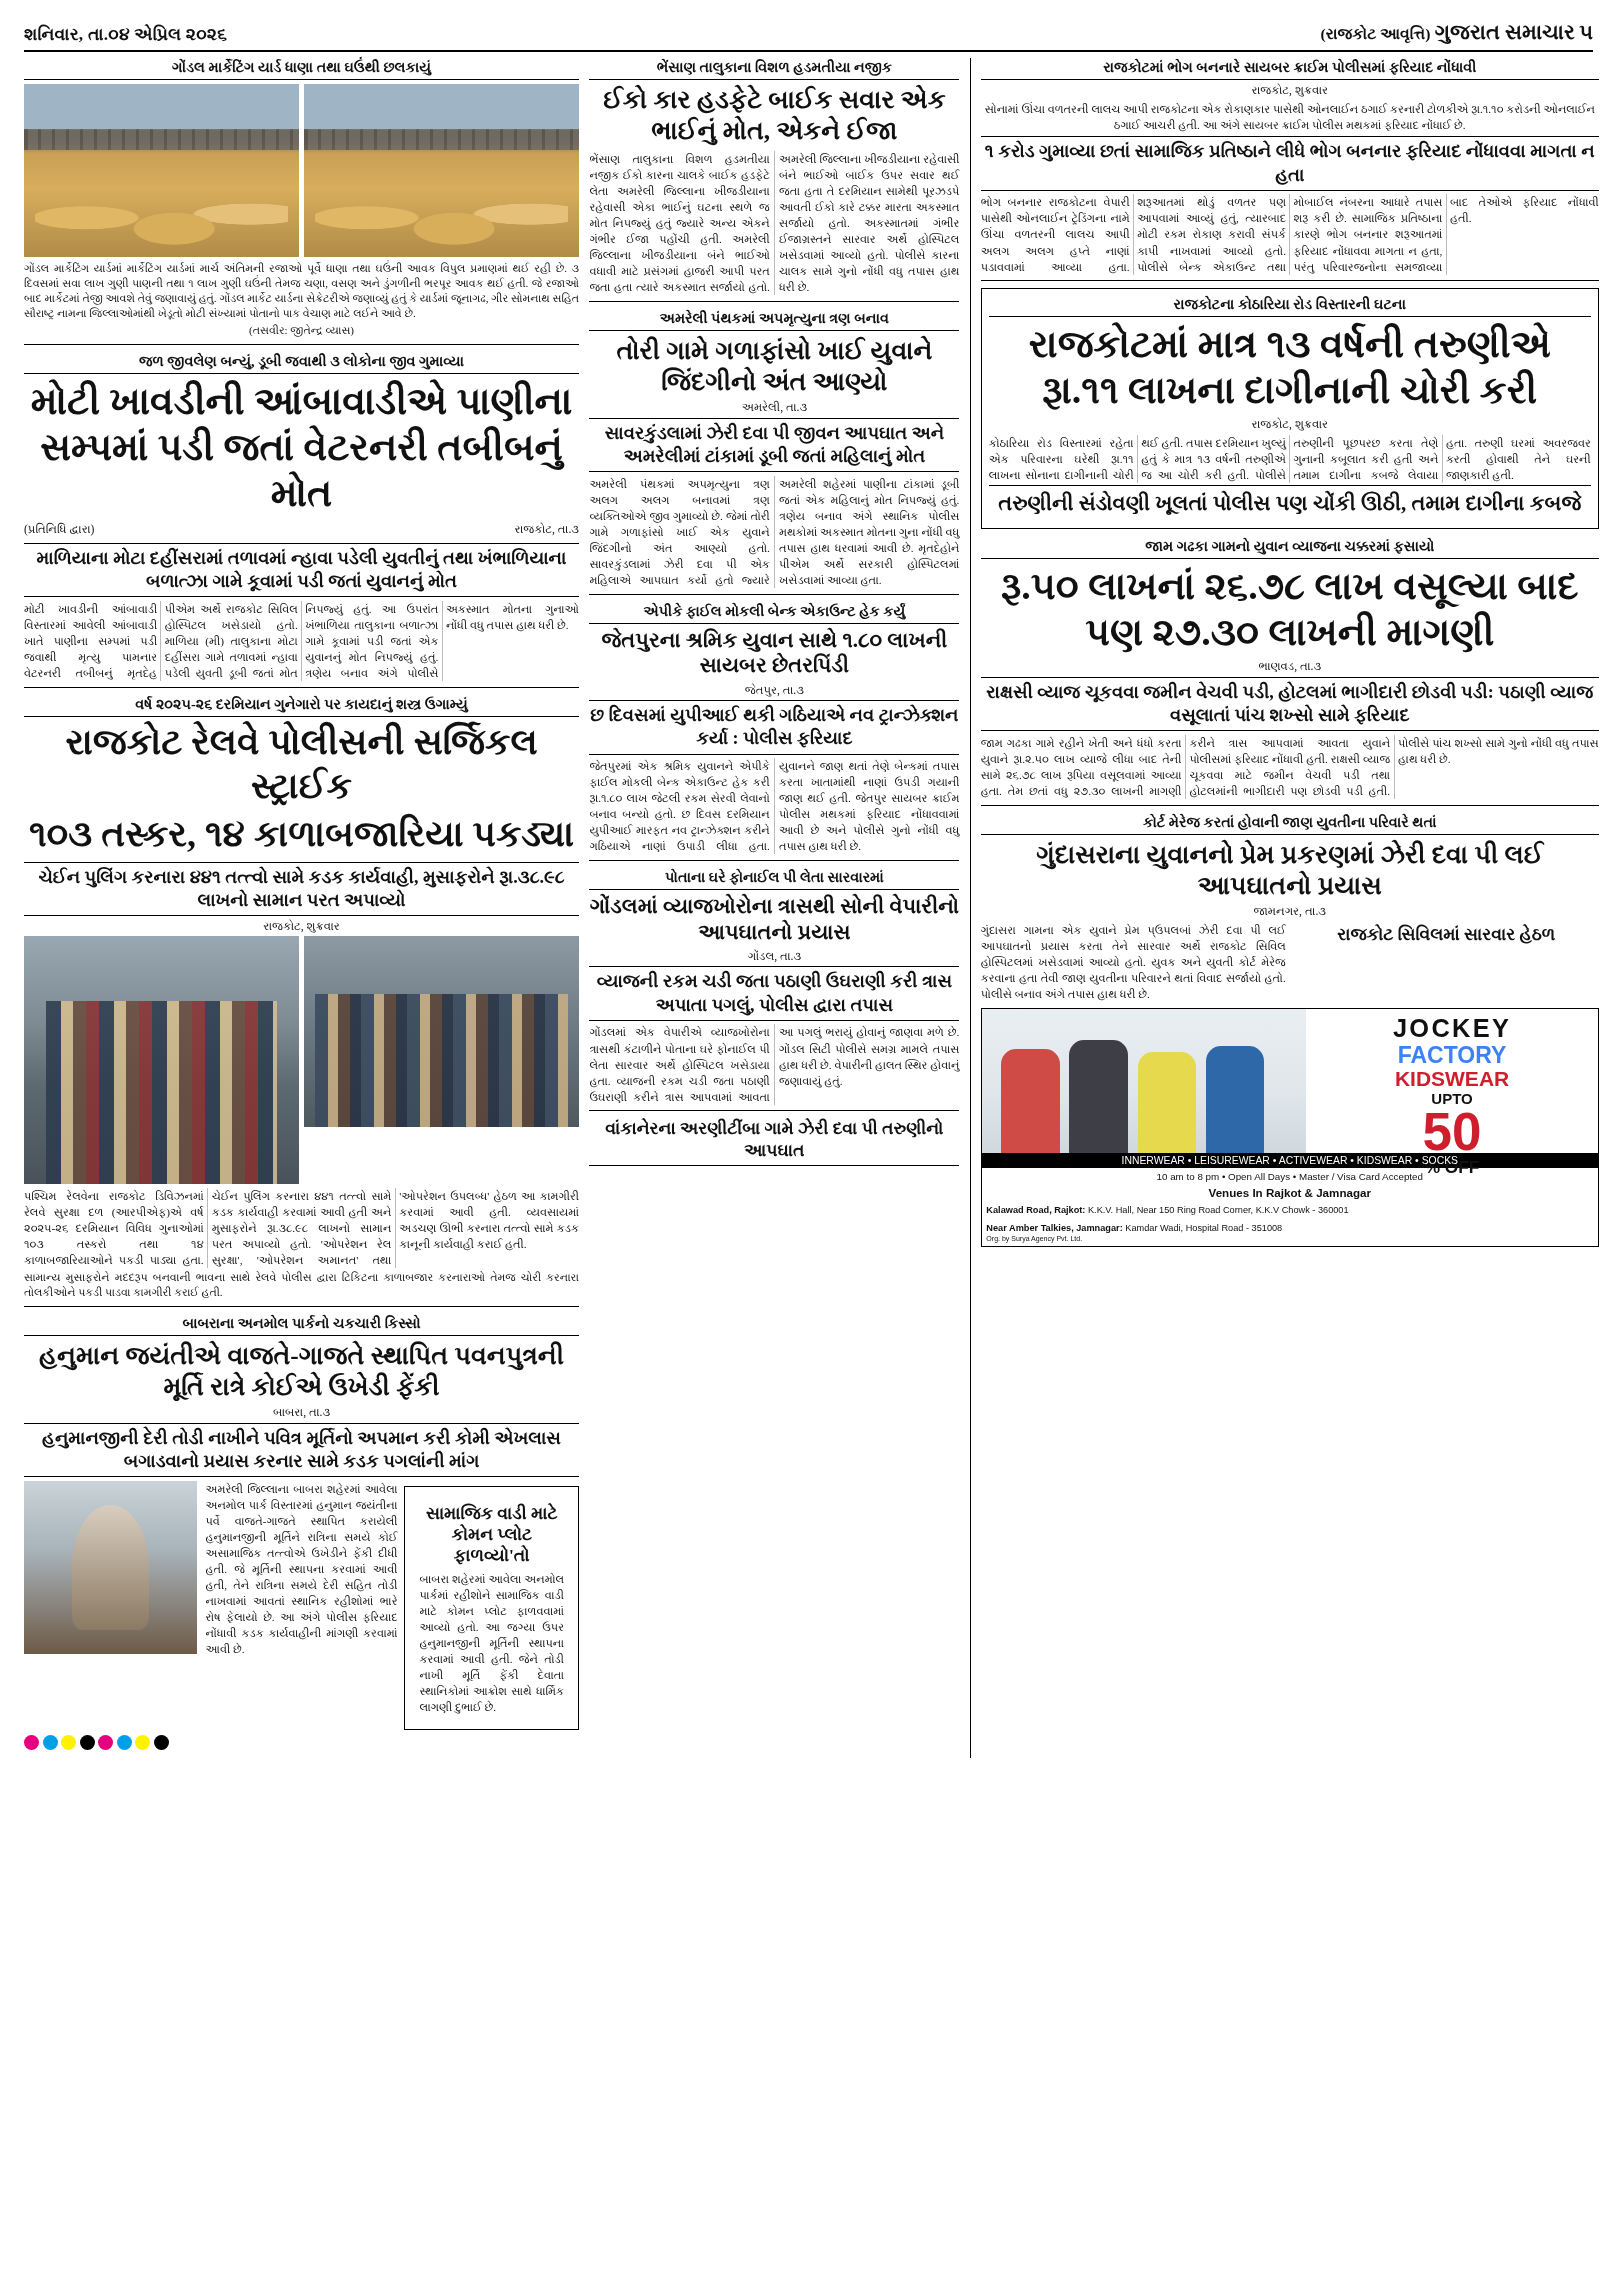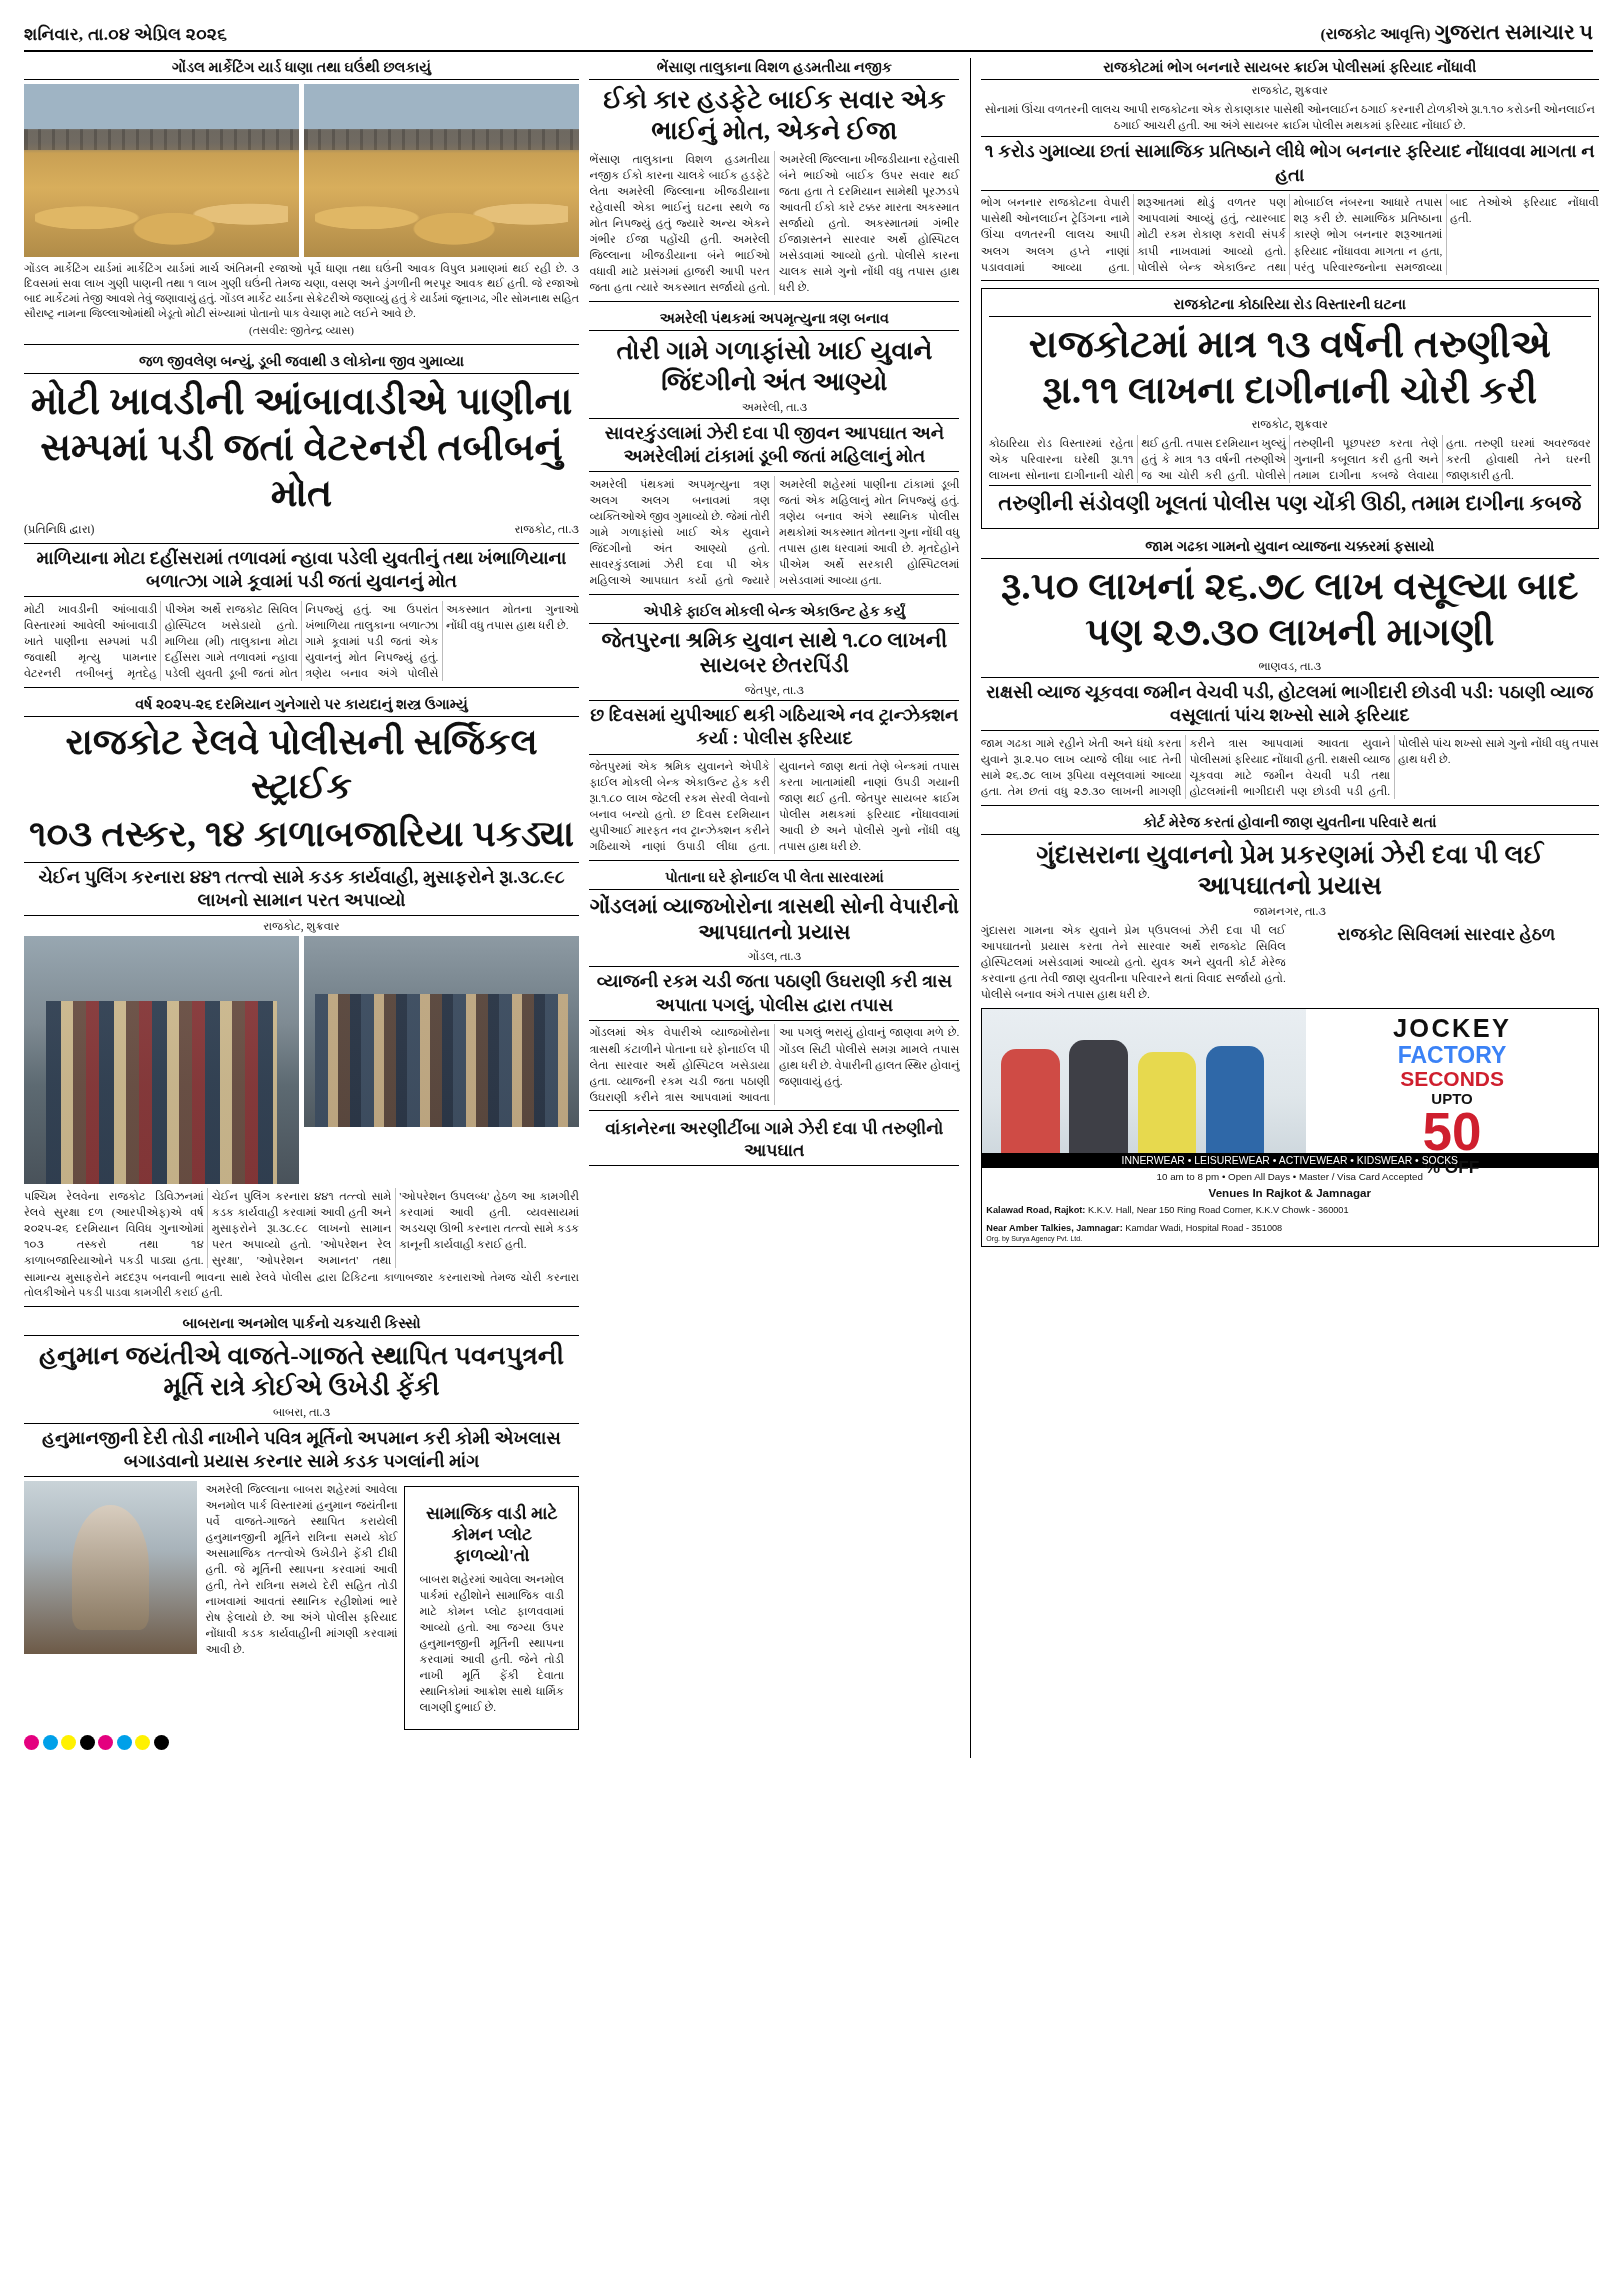--- a/index.html
+++ b/index.html
@@ -353,21 +353,21 @@
           <div class="ad-top">
             <div class="ad-models">
               <div class="m m1"></div>
                 <div class="m m2"></div>
                 <div class="m m3"></div>
                 <div class="m m4"></div>
             </div>
             <div class="ad-right">
               <div class="jockey">JOCKEY</div>
               <div class="factory">FACTORY</div>
-              <div class="seconds">SECONDS</div>
+              <div class="seconds">KIDSWEAR</div>
               <div class="upto">UPTO</div>
               <div class="fifty">50</div>
               <div class="offtxt">% OFF</div>
             </div>
           </div>
           <div class="ad-strip">INNERWEAR • LEISUREWEAR • ACTIVEWEAR • KIDSWEAR • SOCKS</div>
           <div class="ad-timing">10 am to 8 pm • Open All Days • Master / Visa Card Accepted</div>
           <div class="ad-venues">Venues In Rajkot &amp; Jamnagar</div>
           <div class="ad-addr">
             <div>

